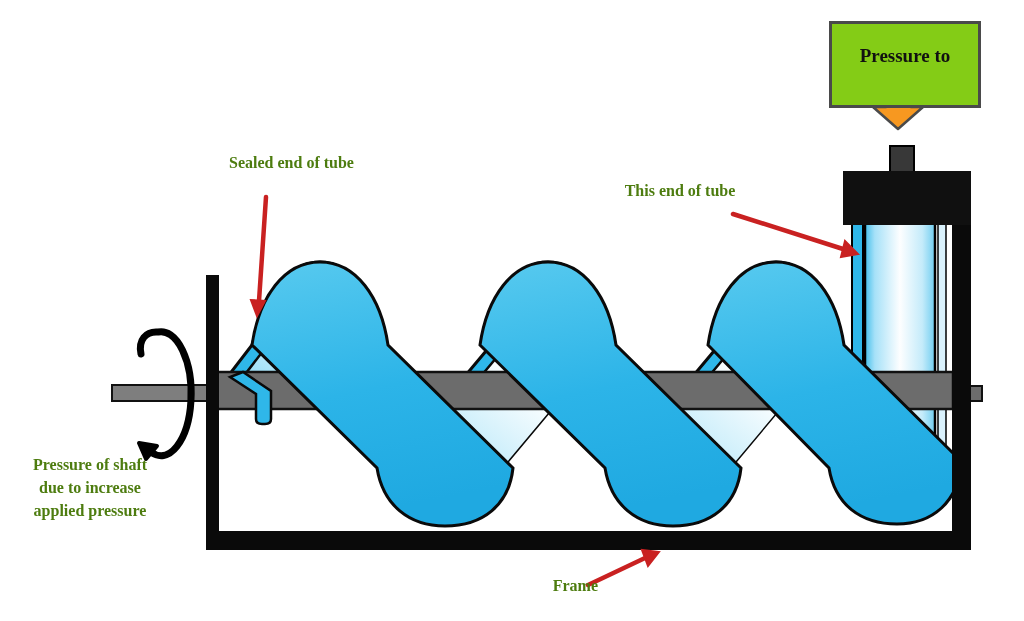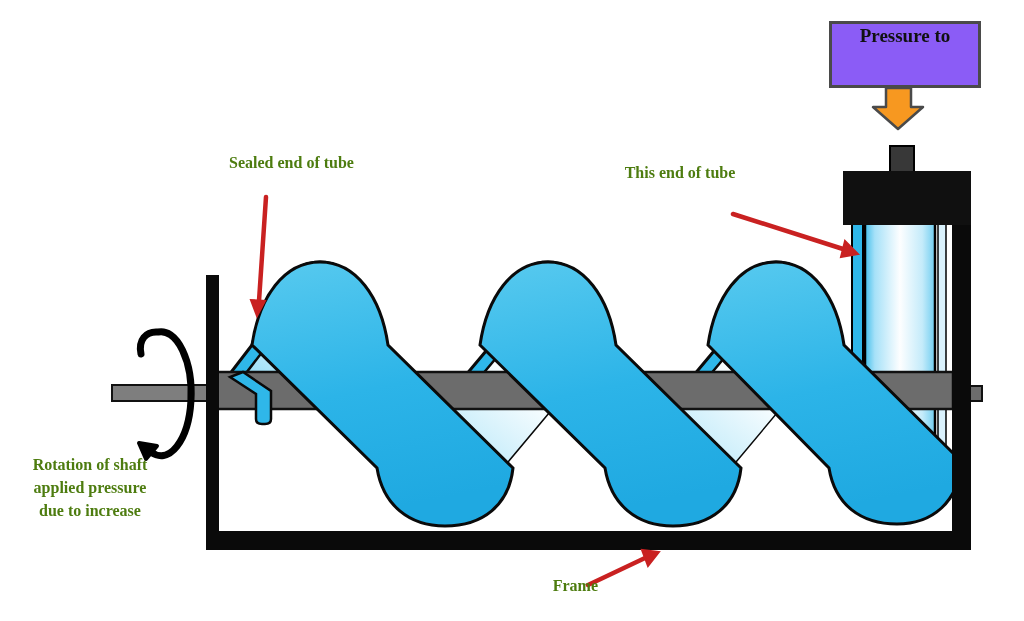--- a/index.html
+++ b/index.html
@@ -3,25 +3,25 @@
 <meta charset="utf-8">
 <style>
   html,body{margin:0;padding:0;background:#ffffff;}
   #stage{position:relative;width:1024px;height:621px;background:#ffffff;overflow:hidden;
          font-family:"Liberation Serif","DejaVu Serif",serif;}
   #diagram-svg{position:absolute;left:0;top:0;}
   .lbl{position:absolute;text-align:center;font-weight:bold;color:#4d7c0f;
        font-size:16px;line-height:23px;}
   .lbl span{display:block;}
   #pressure-box{position:absolute;left:829px;top:21px;width:146px;height:61px;
-       background:#8b5cf6;border:3px solid #4a4a4a;text-align:center;
-       font-weight:bold;color:#111;font-size:19px;line-height:24px;padding-top:0;}
+       background:#84cc16;border:3px solid #4a4a4a;text-align:center;
+       font-weight:bold;color:#111;font-size:19px;line-height:24px;padding-top:20px;}
   #pressure-box span{display:block;}
   #sealed-end-label{left:204px;top:151px;width:175px;}
-  #fixed-end-label{left:594px;top:161px;width:172px;text-align:center;}
+  #fixed-end-label{left:594px;top:179px;width:172px;text-align:center;}
   #rotation-label{left:6px;top:453px;width:168px;}
   #frame-label{left:518px;top:574px;width:80px;text-align:right;}
 </style>
 </head>
 <body>
 
 <div id="stage">
 
   <svg id="diagram-svg" width="1024" height="621" viewBox="0 0 1024 621" xmlns="http://www.w3.org/2000/svg" xmlns:xlink="http://www.w3.org/1999/xlink">
 
@@ -133,22 +133,22 @@
 
   <div id="sealed-end-label" class="lbl">
     <span>Sealed end of tube</span>
   </div>
 
   <div id="fixed-end-label" class="lbl">
     <span>This end of tube</span>
   </div>
 
   <div id="rotation-label" class="lbl">
-    <span>Rotation of shaft</span>
+    <span>Pressure of shaft</span>
+    <span>due to increase</span>
     <span>applied pressure</span>
-    <span>due to increase</span>
   </div>
 
   <div id="frame-label" class="lbl">
     <span>Frame</span>
   </div>
 
 </div>
 
 </body></html>

